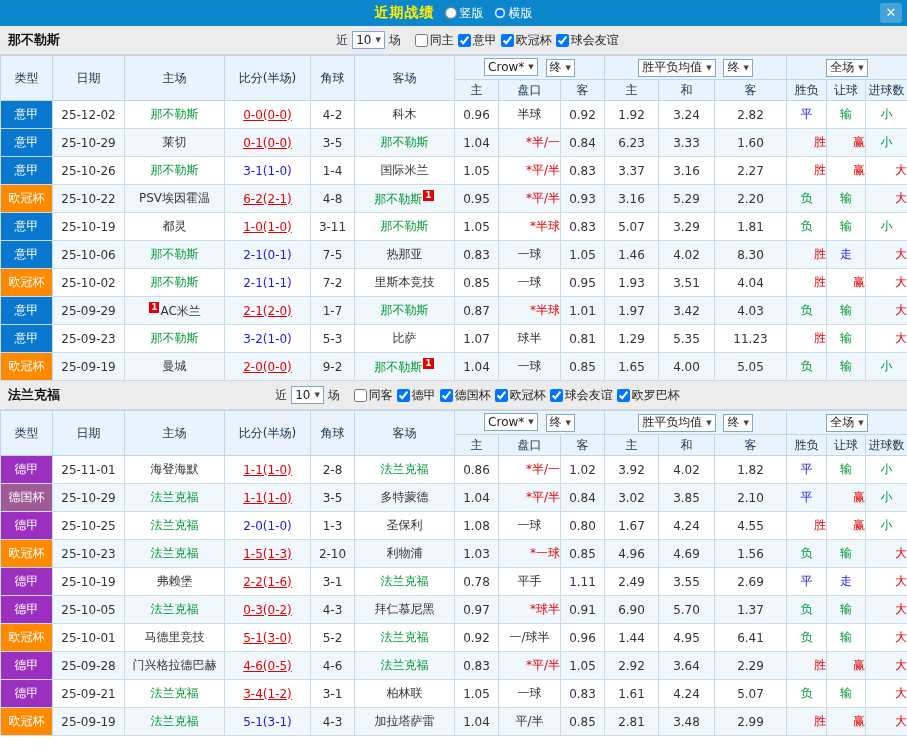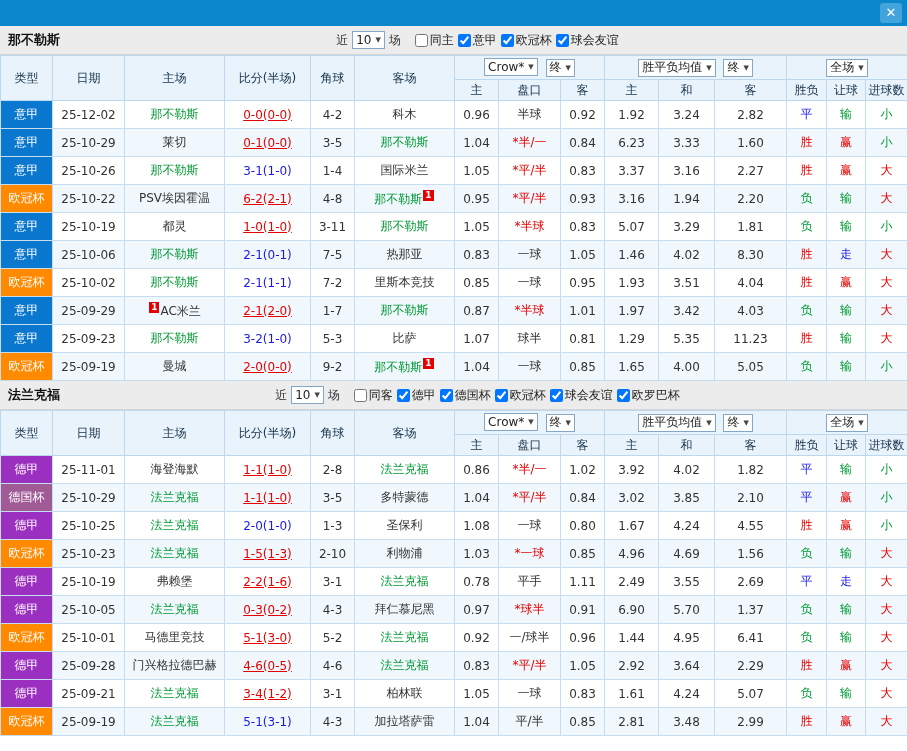--- a/index.html
+++ b/index.html
@@ -44,38 +44,49 @@
   .dd-cell .dd { margin:0 2px; }
   tbody td { border:1px solid #c6ddef; height:28px; text-align:center;
              font-size:12px; color:#333; background:#fff; overflow:hidden;
              white-space:nowrap; }
   tr.alt td { background:#f0f7fd; }
   td.type-cell { color:#fff; }
   td.team-cell { cursor:pointer; }
   .hl { color:#009933; }
   .sc-red { color:#e60000;text-decoration:underline; }
   .sc-blue { color:#1a1ae6; }
-  .c-red { color:#e60000; }
+  .c-red { color:#e60000;text-align:right; }
   .c-green { color:#009933; }
   .c-blue { color:#1a1ae6; }
   .num-badge { display:inline-block; background:#e60000; color:#fff; font-size:9px;
                line-height:11px; padding:0 2px; vertical-align:super; font-weight:bold;
                margin:0 1px; }
 
   
   .summary { height:24px; display:flex; align-items:center; justify-content:center;
              gap:6px; font-size:12px; color:#0033aa; background:#fbfdff;
              border:1px solid #c6ddef; border-top:none; }
   .sum-badge { background:#00a14b; color:#fff; padding:1px 7px; font-weight:bold; }
 </style>
 </head>
 <body>
 
 <div class="app">
   <div class="titlebar">
+    <div class="tb-center">
+      <span class="tb-title">近期战绩</span>
+      <label class="tb-radio">
+        <input type="radio" name="layout" style="">
+        <span>竖版</span>
+      </label>
+      <label class="tb-radio">
+        <input type="radio" name="layout" checked="" style="">
+        <span>横版</span>
+      </label>
+    </div>
     <div class="close-btn">✕</div>
   </div>
   <div id="sections-host">
   <div class="section">
     <div class="filterbar">
       <span class="team-name">那不勒斯</span>
       <div class="filter-controls">
         <span class="f-label">近</span>
         <span class="dd dd-count">
               <span>10</span>
@@ -217,21 +228,21 @@
               <td class="type-cell" style="background: rgb(255, 138, 0);">欧冠杯</td>
               <td class="date-cell">25-10-22</td>
               <td class="team-cell"><span>PSV埃因霍温</span></td>
               <td class="score-cell sc-red">6-2(2-1)</td>
               <td class="corner-cell">4-8</td>
               <td class="team-cell"><span class="hl">那不勒斯</span><span class="num-badge">1</span></td>
               <td class="odds-cell">0.95</td>
               <td class="odds-cell c-red">*平/半</td>
               <td class="odds-cell">0.93</td>
               <td class="odds-cell">3.16</td>
-              <td class="odds-cell">1.94</td>
+              <td class="odds-cell">5.29</td>
               <td class="odds-cell">2.20</td>
               <td class="res-cell c-green">负</td>
               <td class="res-cell c-green">输</td>
               <td class="res-cell c-red">大</td>
             </tr>
             <tr>
               <td class="type-cell" style="background: rgb(11, 120, 208);">意甲</td>
               <td class="date-cell">25-10-19</td>
               <td class="team-cell"><span>都灵</span></td>
               <td class="score-cell sc-red">1-0(1-0)</td>

